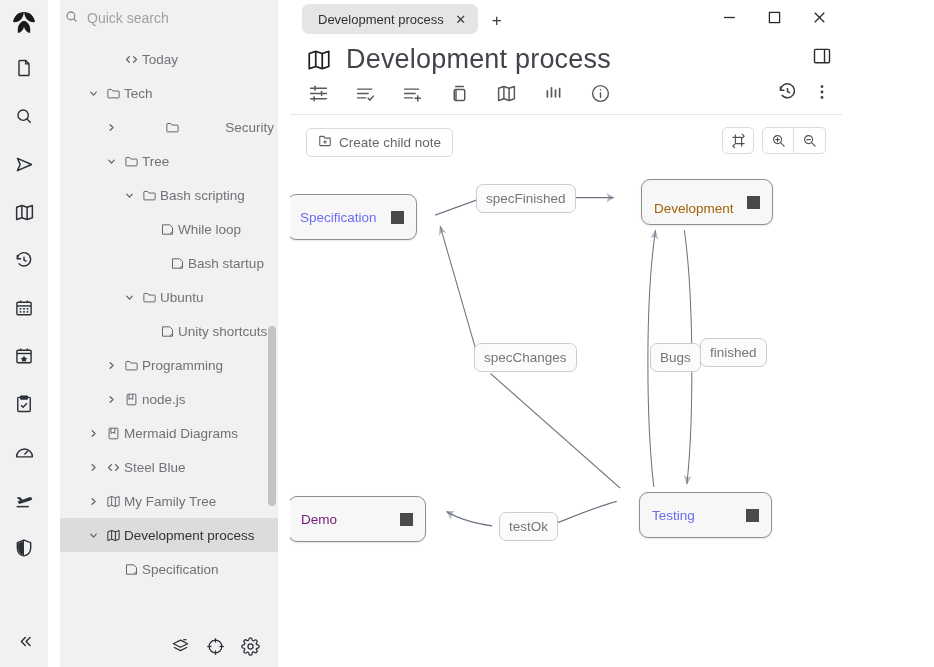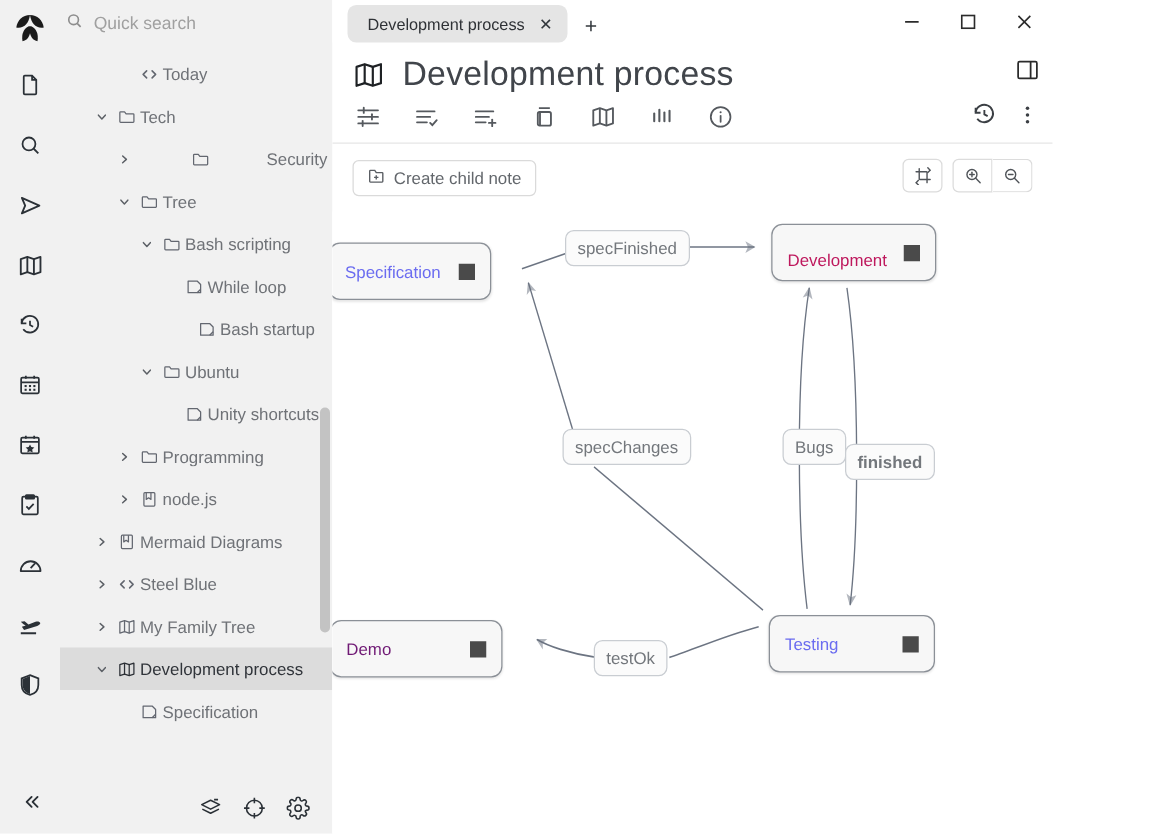--- a/index.html
+++ b/index.html
@@ -4,21 +4,21 @@
 <style>
   * { box-sizing: border-box; margin:0; padding:0; }
   html,body { width:934px; height:667px; overflow:hidden; }
   body {
     font-family: "Liberation Sans", sans-serif;
     background:#ffffff;
     color:#3b3b3b;
     font-size:13px;
     -webkit-font-smoothing:antialiased;
   }
-  .app { position:relative; width:842px; height:667px; display:flex; }
+  .app { position:relative; width:842px; height:667px; display:flex;gap:12px; }
 
   
   .rail {
     width:48px; height:667px; background:#f1f1f1;
     display:flex; flex-direction:column; align-items:center;
     flex:0 0 48px; position:relative;
   }
   .rail-logo { margin-top:8px; margin-bottom:10px; width:34px; height:30px;
      display:flex; align-items:center; justify-content:center; }
   .rail-icon {
@@ -683,21 +683,21 @@
           <path d="M245,349 C220,346 200,340 190,335" marker-end="url(#arrow)"></path>
         </g>
       </svg>
 
       <div id="nodes-layer">
           <div class="node" style="left: -3px; top: 25px; width: 130px; height: 46px;">
             <span class="nlabel" style="color: rgb(107, 108, 240);">Specification</span>
             <span class="nhandle"></span>
           </div>
           <div class="node" style="left: 351px; top: 10px; width: 132px; height: 46px;">
-            <span class="nlabel" style="color: #be185d; margin-top: 12px;">Development</span>
+            <span class="nlabel" style="color: #a16207; margin-top: 12px;">Development</span>
             <span class="nhandle"></span>
           </div>
           <div class="node" style="left: 349px; top: 323px; width: 133px; height: 46px;">
             <span class="nlabel" style="color: rgb(107, 108, 240);">Testing</span>
             <span class="nhandle"></span>
           </div>
           <div class="node" style="left: -2px; top: 327px; width: 138px; height: 46px;">
             <span class="nlabel" style="color: #701a75;">Demo</span>
             <span class="nhandle"></span>
           </div>
@@ -705,21 +705,21 @@
       <div id="edge-labels-layer">
           <div class="edge-label" style="left: 186px; top: 15px;">
             <span>specFinished</span>
           </div>
           <div class="edge-label" style="left: 184px; top: 174px;">
             <span>specChanges</span>
           </div>
           <div class="edge-label" style="left: 360px; top: 174px;">
             <span>Bugs</span>
           </div>
-          <div class="edge-label" style="left: 410px; top: 186px; font-weight: bold;">
+          <div class="edge-label" style="left: 410px; top: 169px;">
             <span>finished</span>
           </div>
           <div class="edge-label" style="left: 209px; top: 343px;">
             <span>testOk</span>
           </div>
         </div>
     </div>
 
   </div>
 </div>

